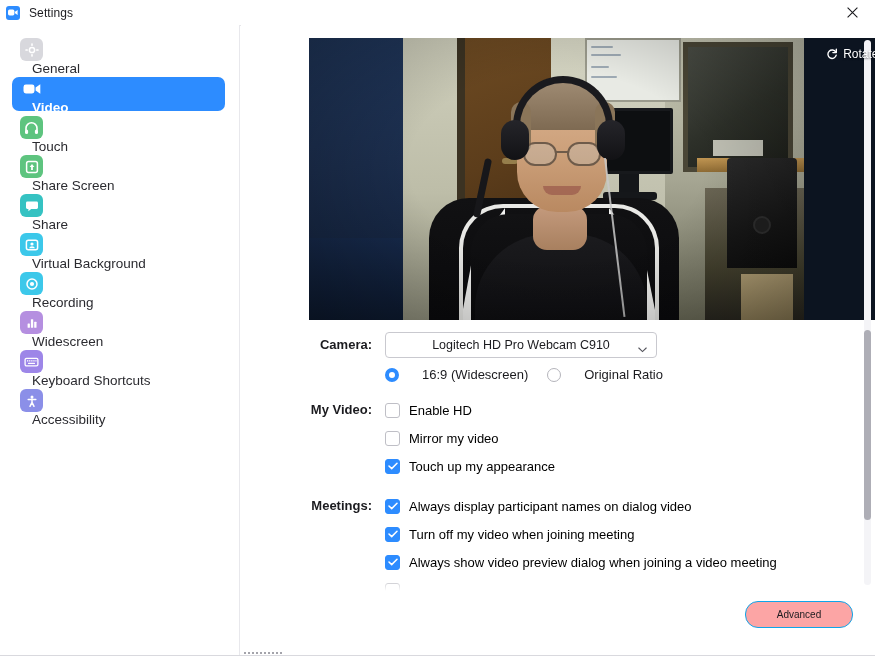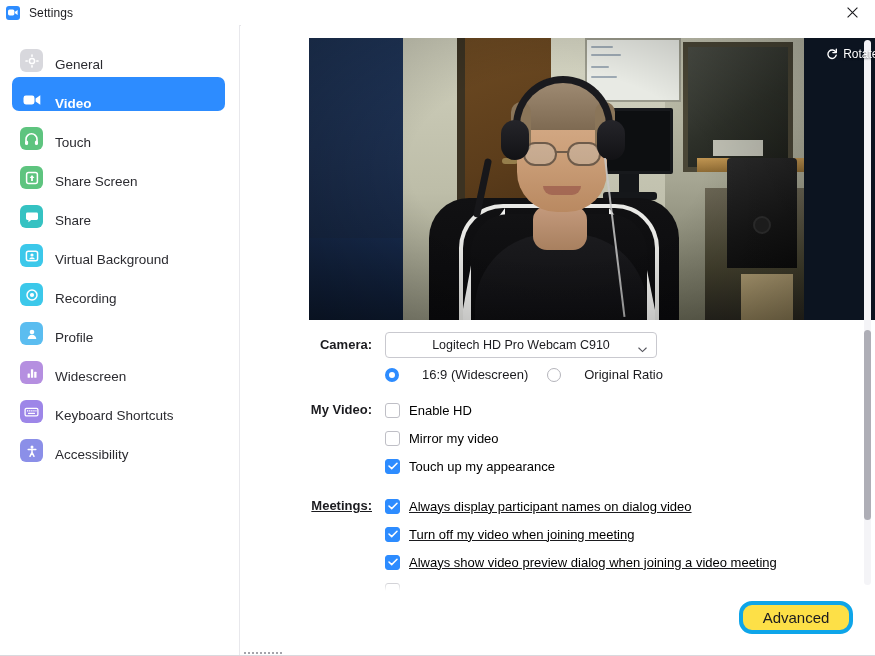--- a/index.html
+++ b/index.html
@@ -63,24 +63,25 @@
     border-right: 1px solid #e8e8ec;
     padding-top: 13px;
     box-sizing: border-box;
   }
   .nav-item {
     position: relative;
     height: 34px;
     margin: 0 14px 5px 12px;
     border-radius: 7px;
     display: flex;
-    align-items: flex-end;
+    align-items: flex-start;
     padding-left: 8px;
     cursor: default;
     box-sizing: border-box;
+    flex-direction: column;
   }
   .nav-item.active { background: #2d8cff; }
   .nav-label {
     margin-left: 12px;
     font-size: 13.5px;
     color: #2b2b30;
     white-space: nowrap;
   }
   .nav-item.active .nav-label { color: #ffffff; font-weight: bold; }
   .nav-ico {
@@ -300,21 +301,21 @@
     justify-content: center;
   }
   .cb.on { background: #2d8cff; border-color: #2d8cff; }
   .cb svg { display: none; }
   .cb.on svg { display: block; }
   .cb-lbl { margin-left: 9px; font-size: 13px; color: #000000; white-space: nowrap; }
 
   .row.myvideo .row-label { line-height: 28px; }
   .row.meetings .row-label { line-height: 28px; }
   .mt14 { margin-top: 14px; }
-  .mt12 { margin-top: 12px; text-decoration: underline; }
+  .mt12 { margin-top: 12px; }
 
   
   .scrollbar {
     position: absolute;
     right: 4px; top: 15px;
     width: 7px; height: 545px;
     background: transparent;
   }
   .scroll-track {
     position: absolute; left: 0; top: 0;
@@ -337,25 +338,25 @@
     left: 0; bottom: 0;
     width: 634px; height: 62px;
     background: #ffffff;
   }
   .adv-btn {
     position: absolute;
     right: 22px; top: 7px;
     min-width: 80px;
     height: 25px;
     padding: 0 13px;
-    border: 4px solid #0ea5e9;
+    border: 1px solid #0ea5e9;
     border-radius: 13px;
-    background: #fde047;
+    background: #fca5a5;
     font-family: "Liberation Sans", sans-serif;
-    font-size: 15px;
+    font-size: 10px;
     color: #1b1b1f;
     display: flex;
     align-items: center;
     justify-content: center;
     cursor: default;
   }
 
   .grip {
     position: absolute;
     left: 243px; bottom: 1px;
@@ -467,29 +468,20 @@
   <div class="nav-item">
     <span class="nav-ico" style="background:#3cc8ea">
       <svg width="14" height="14" viewBox="0 0 14 14">
         <circle cx="7" cy="7" r="5" fill="none" stroke="#fff" stroke-width="1.5"></circle>
         <circle cx="7" cy="7" r="2.1" fill="#fff"></circle>
       </svg>
     </span>
     <span class="nav-label">Recording</span>
   </div>
 
-  <div class="nav-item">
-    <span class="nav-ico" style="background:#5bbdf0">
-      <svg width="14" height="14" viewBox="0 0 14 14">
-        <circle cx="7" cy="5" r="2.3" fill="#fff"></circle>
-        <path d="M2.7 12 A4.3 4.3 0 0 1 11.3 12 Z" fill="#fff"></path>
-      </svg>
-    </span>
-    <span class="nav-label">Profile</span>
-  </div>
 
   <div class="nav-item">
     <span class="nav-ico" style="background:#b58fe0">
       <svg width="14" height="14" viewBox="0 0 14 14">
         <g fill="#fff">
           <rect x="2.6" y="7.4" width="2.3" height="4.4" rx=".5"></rect>
           <rect x="5.9" y="3.3" width="2.3" height="8.5" rx=".5"></rect>
           <rect x="9.2" y="5.8" width="2.3" height="6" rx=".5"></rect>
         </g>
       </svg>

